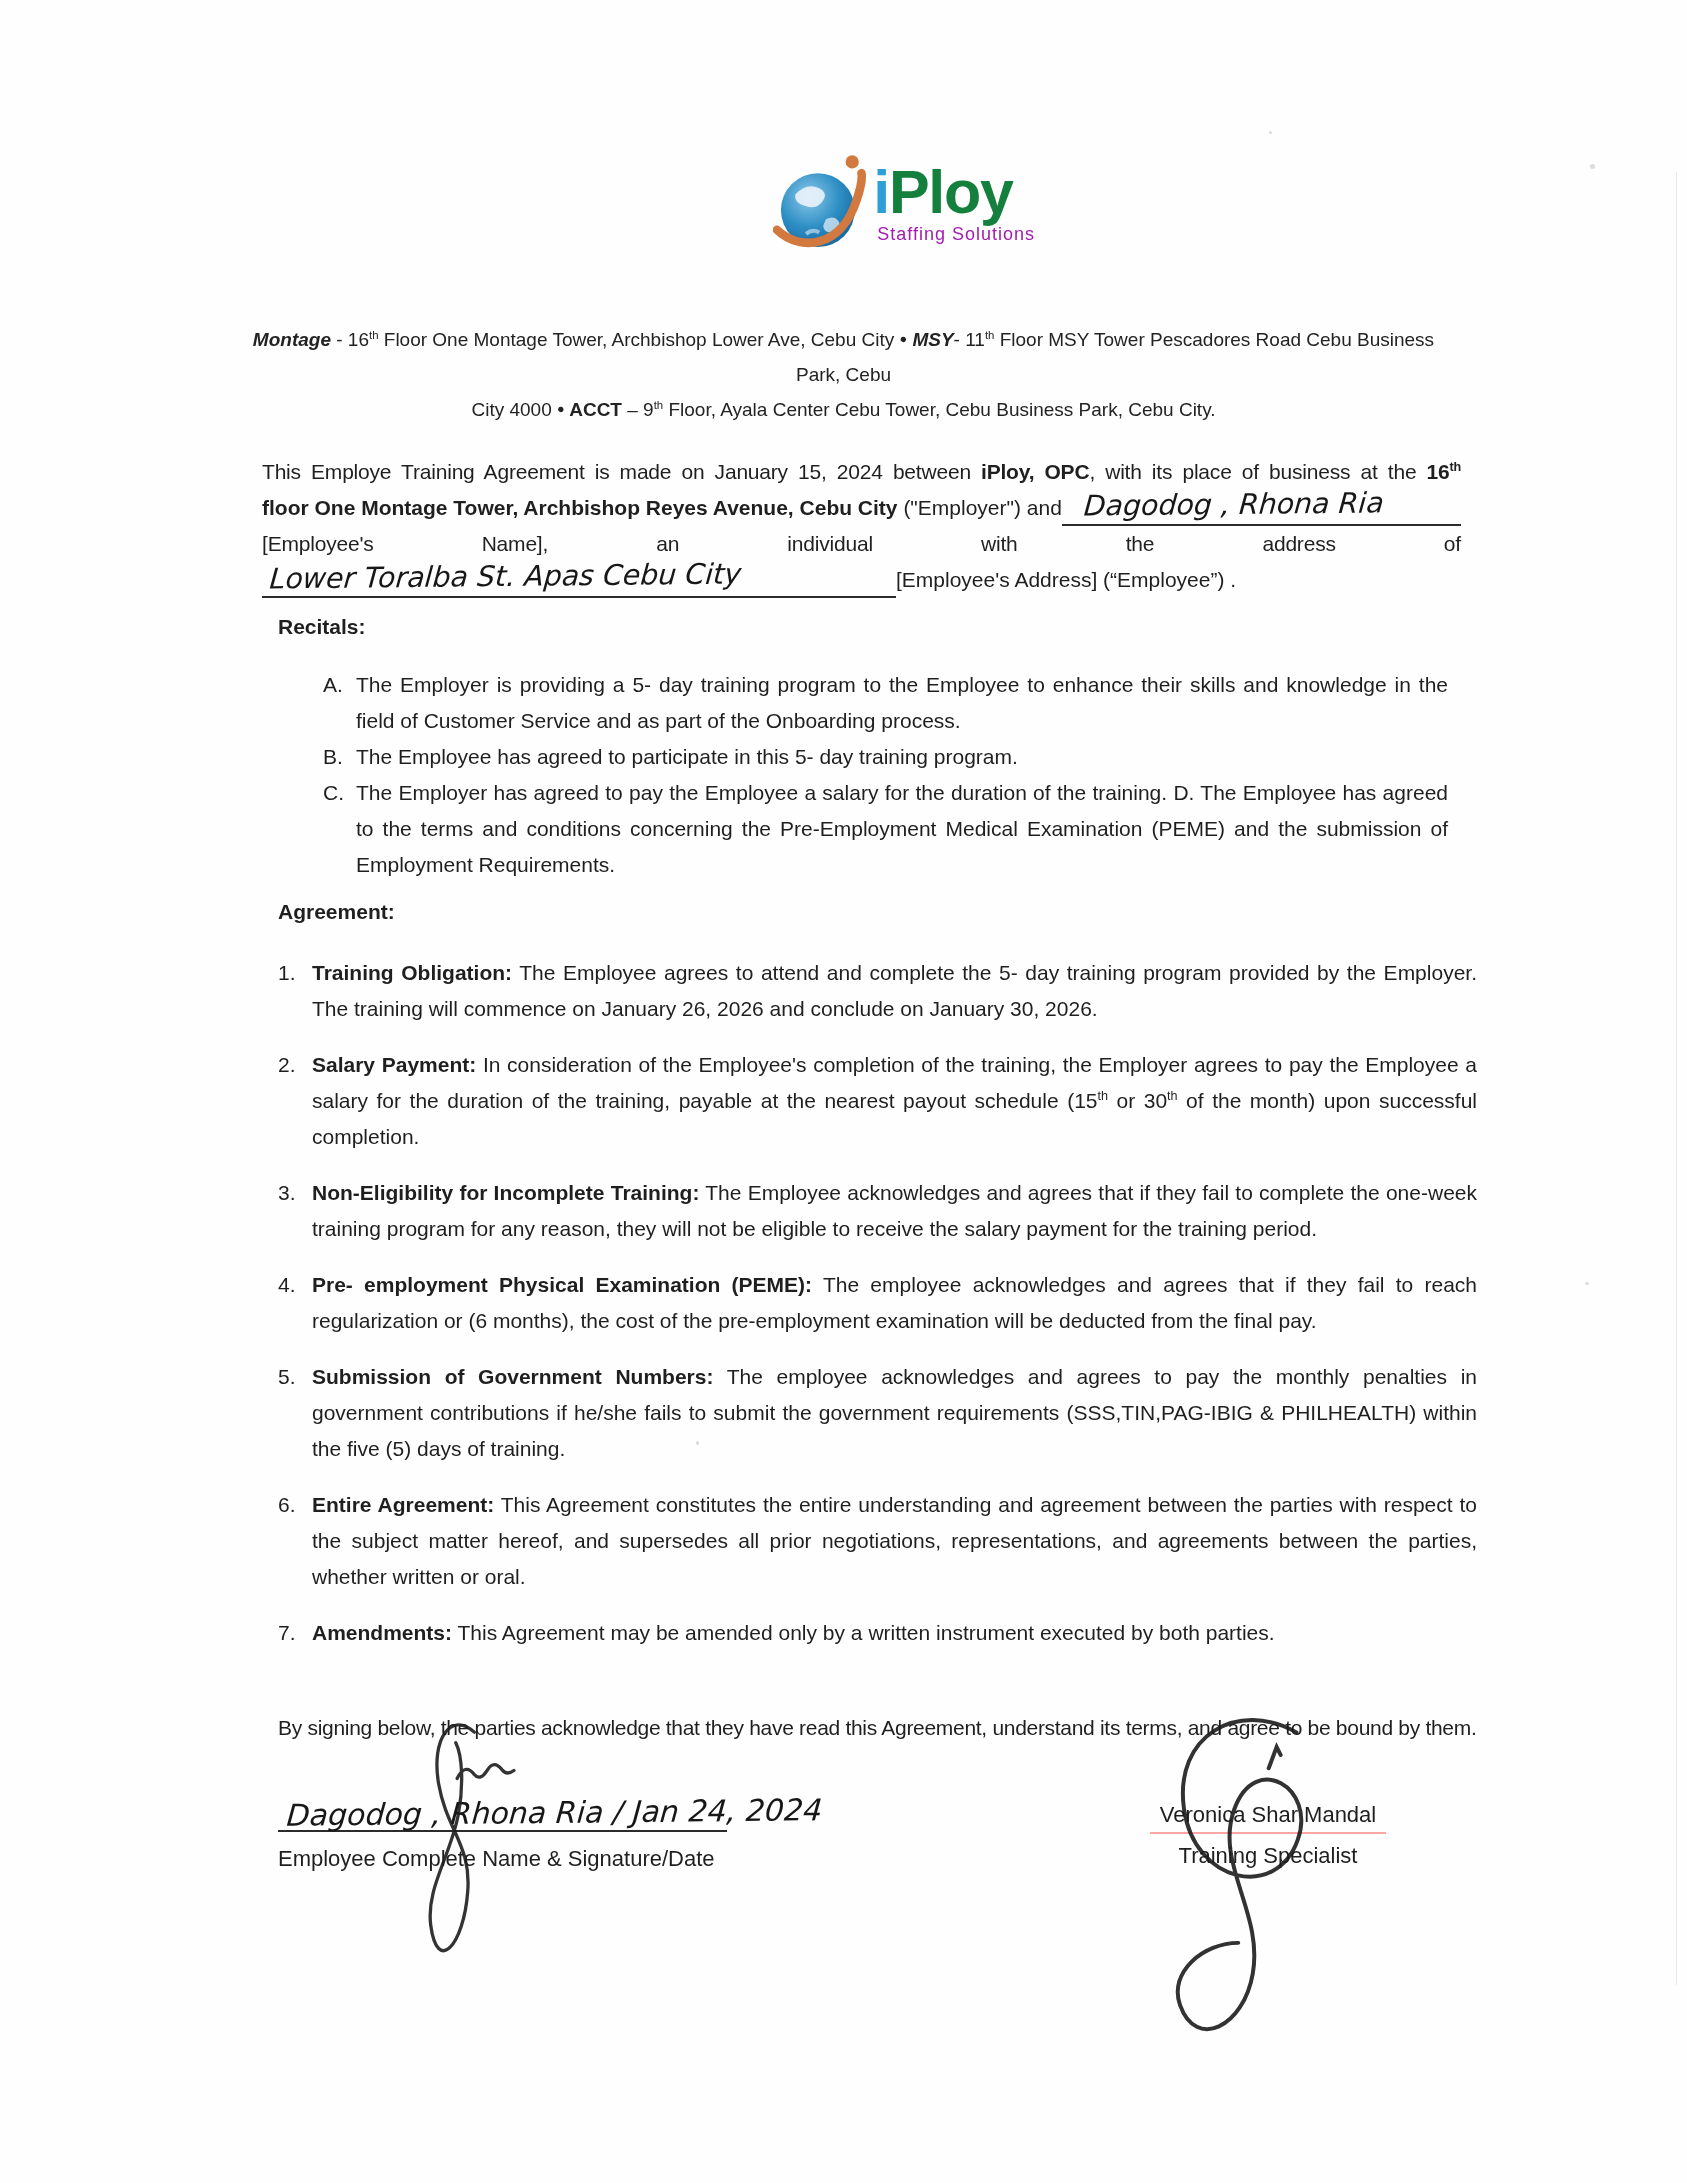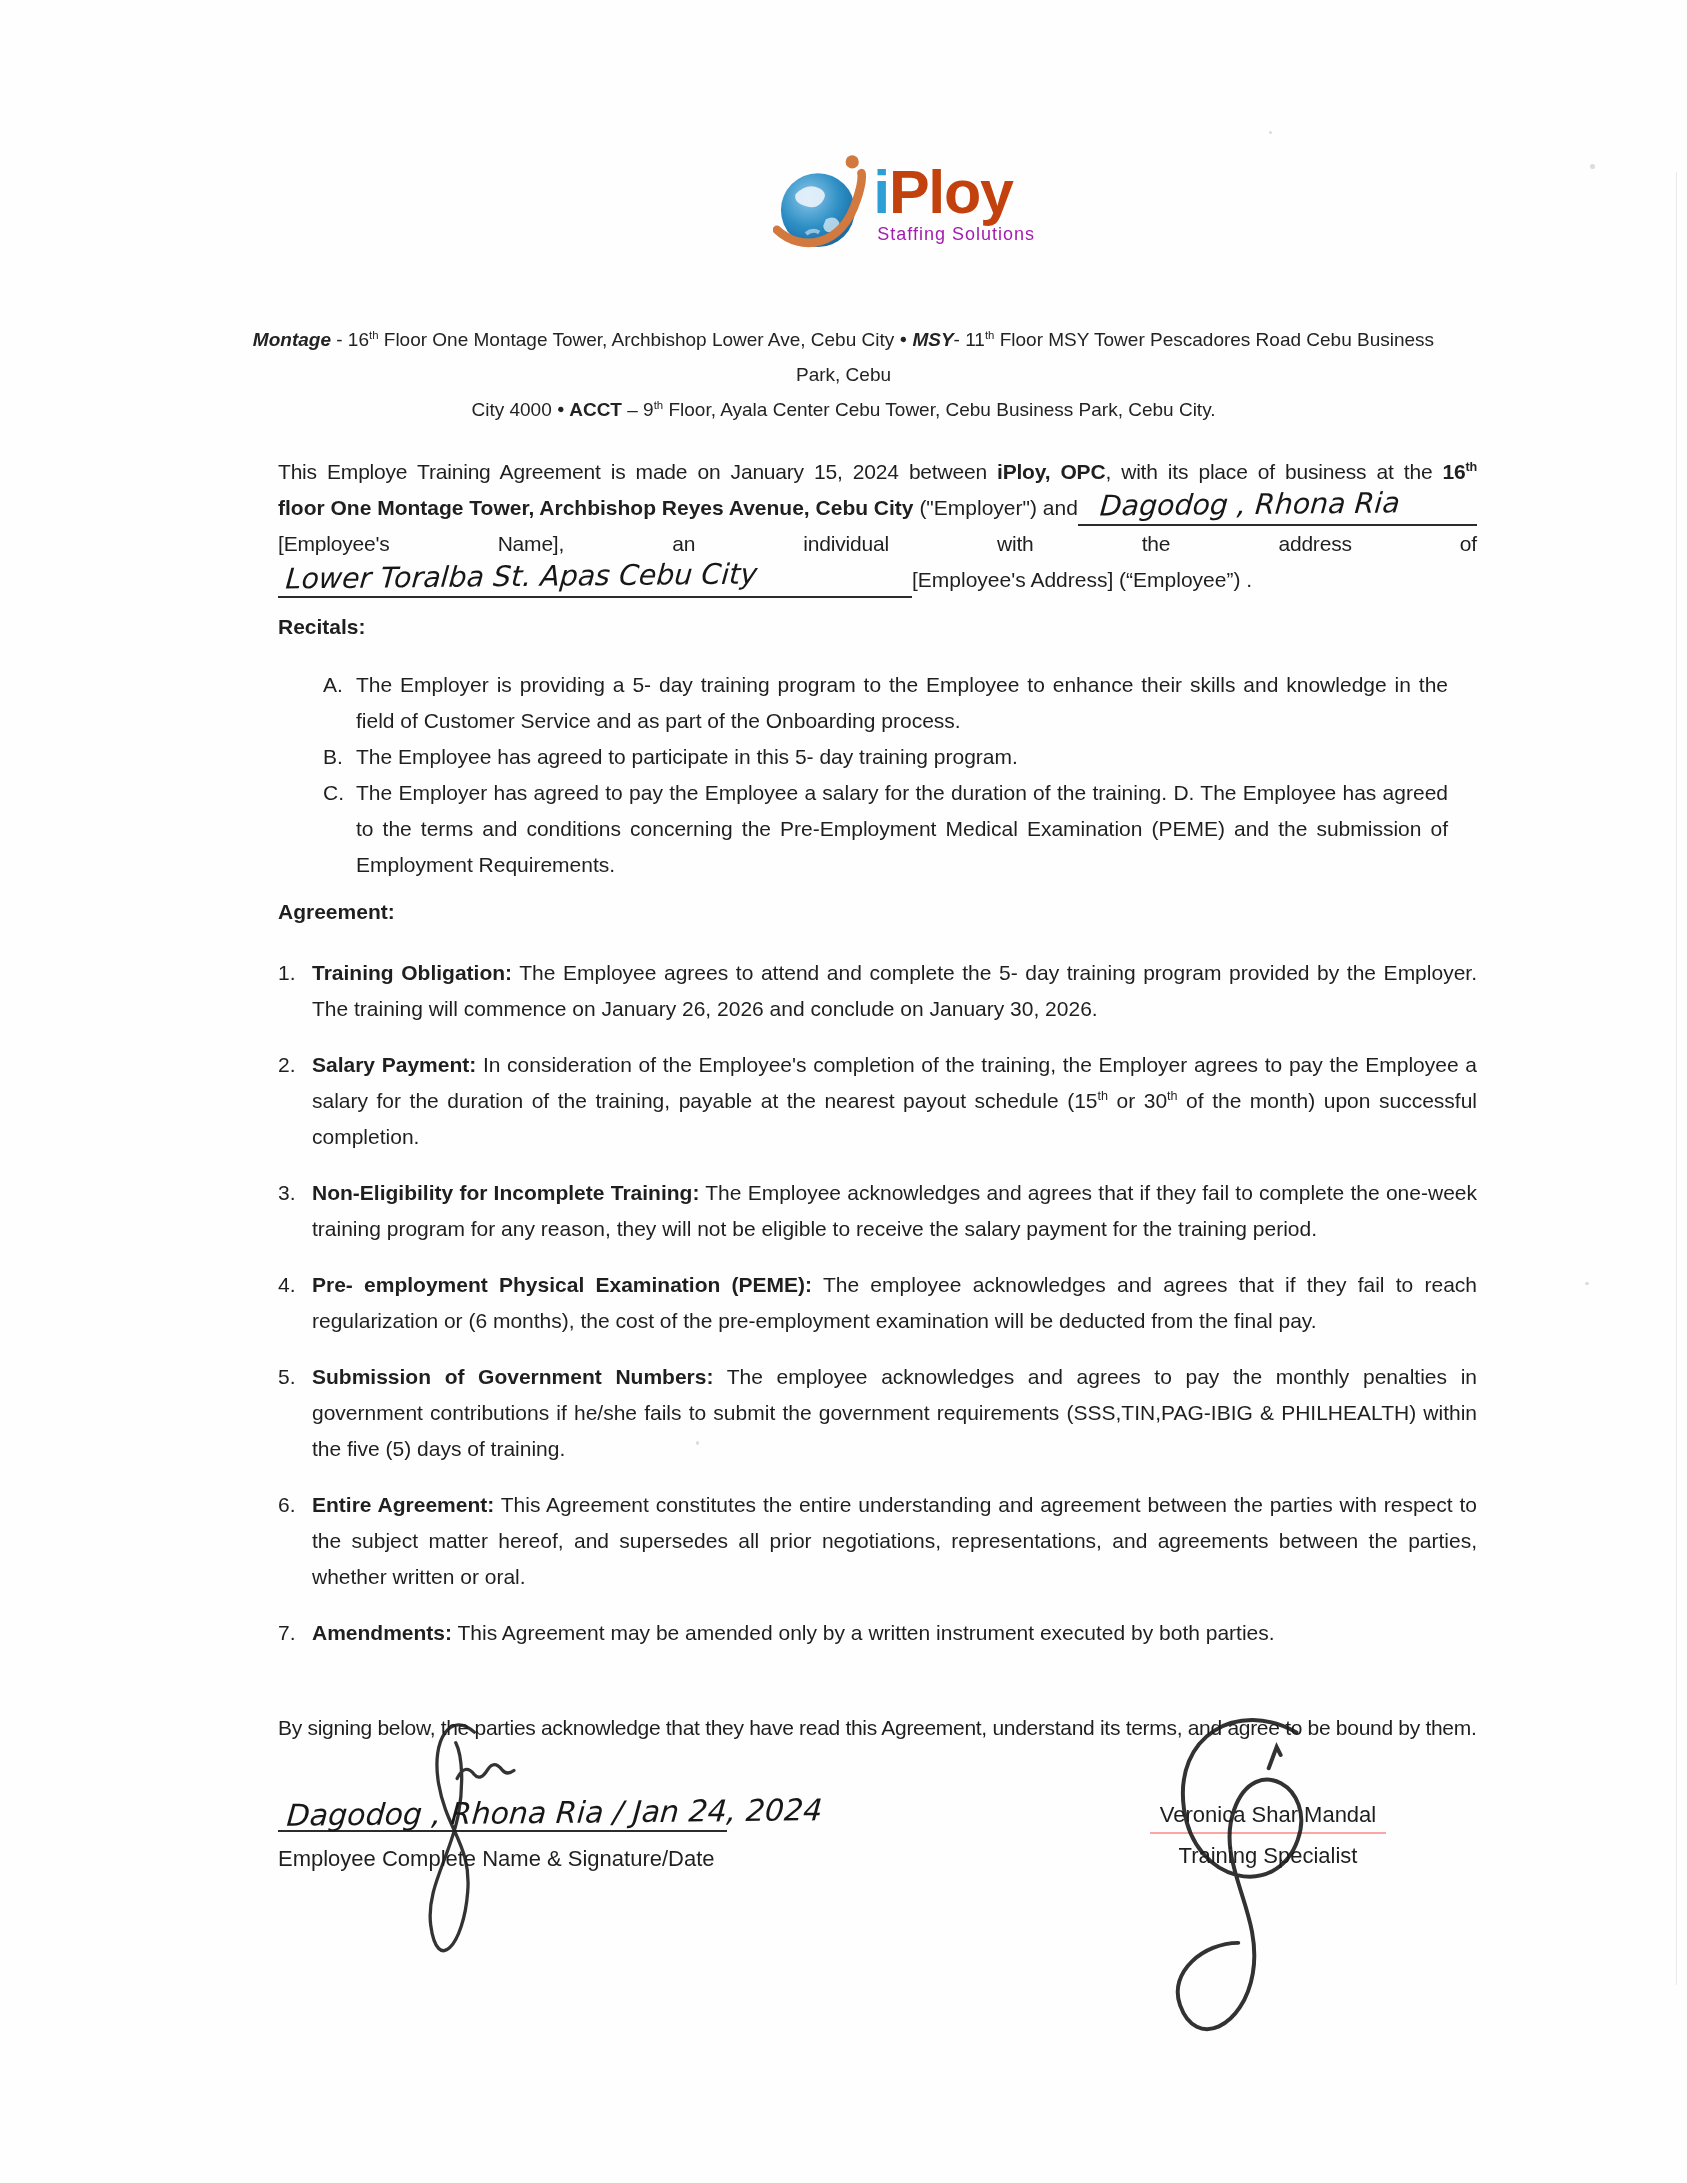--- a/index.html
+++ b/index.html
@@ -6,36 +6,36 @@
   .page {
     position:relative; width:1687px; height:2183px; background:#fefefe;
     font-family:"Liberation Sans", sans-serif; color:#1e1e1e; overflow:hidden;
   }
 
   
   .logo { position:absolute; top:153px; left:773px; display:flex; align-items:center; }
   .brand-col { margin-left:1.3px; }
   .brand { font-size:61px; font-weight:bold; letter-spacing:-1.3px; line-height:61px; }
   .brand .b-i { color:#2e9fd4; }
-  .brand .b-rest { color:#c2410c; }
+  .brand .b-rest { color:#15803d; }
   .tagline { font-size:18px; color:#a21caf; letter-spacing:1px; margin:1.3px 0 0 4px; }
 
   
   .addr { position:absolute; top:322px; left:238px; width:1211px; text-align:center;
           font-size:19px; line-height:35px; color:#232323; }
   .addr .bi { font-weight:bold; font-style:italic; }
   .addr .b  { font-weight:bold; }
   .addr .dot { font-size:12.6px; vertical-align:3.3px; }
   .sup { vertical-align:super; font-size:0.6em; line-height:0; }
 
   
   .doc { font-size:21px; line-height:36px; color:#1f1f1f; }
   .bold { font-weight:bold; }
 
-  .intro { position:absolute; top:454px; left:278px; width:1199px; }
+  .intro { position:absolute; top:454px; left:262px; width:1199px; }
   .iline { height:36px; }
   .jline { text-align:justify; text-align-last:justify; letter-spacing:-0.2px; white-space:nowrap; }
   .flexline { display:flex; align-items:flex-end; }
   .blank { border-bottom:2px solid #2b2b2b; flex:1; height:36px; position:relative; }
   .blank-addr { flex:0 0 634px; }
   .hand { font-family:"DejaVu Sans", sans-serif; font-style:italic; display:inline-block;
           transform:skewX(-5deg) rotate(-0.6deg); color:#171717; }
   .hand-line2 { position:absolute; left:22.5px; bottom:1.3px; font-size:28.4px; white-space:nowrap; }
   .hand-line4 { position:absolute; left:8px; bottom:1.3px; font-size:28.4px; white-space:nowrap; }
   .pre { white-space:pre; }

